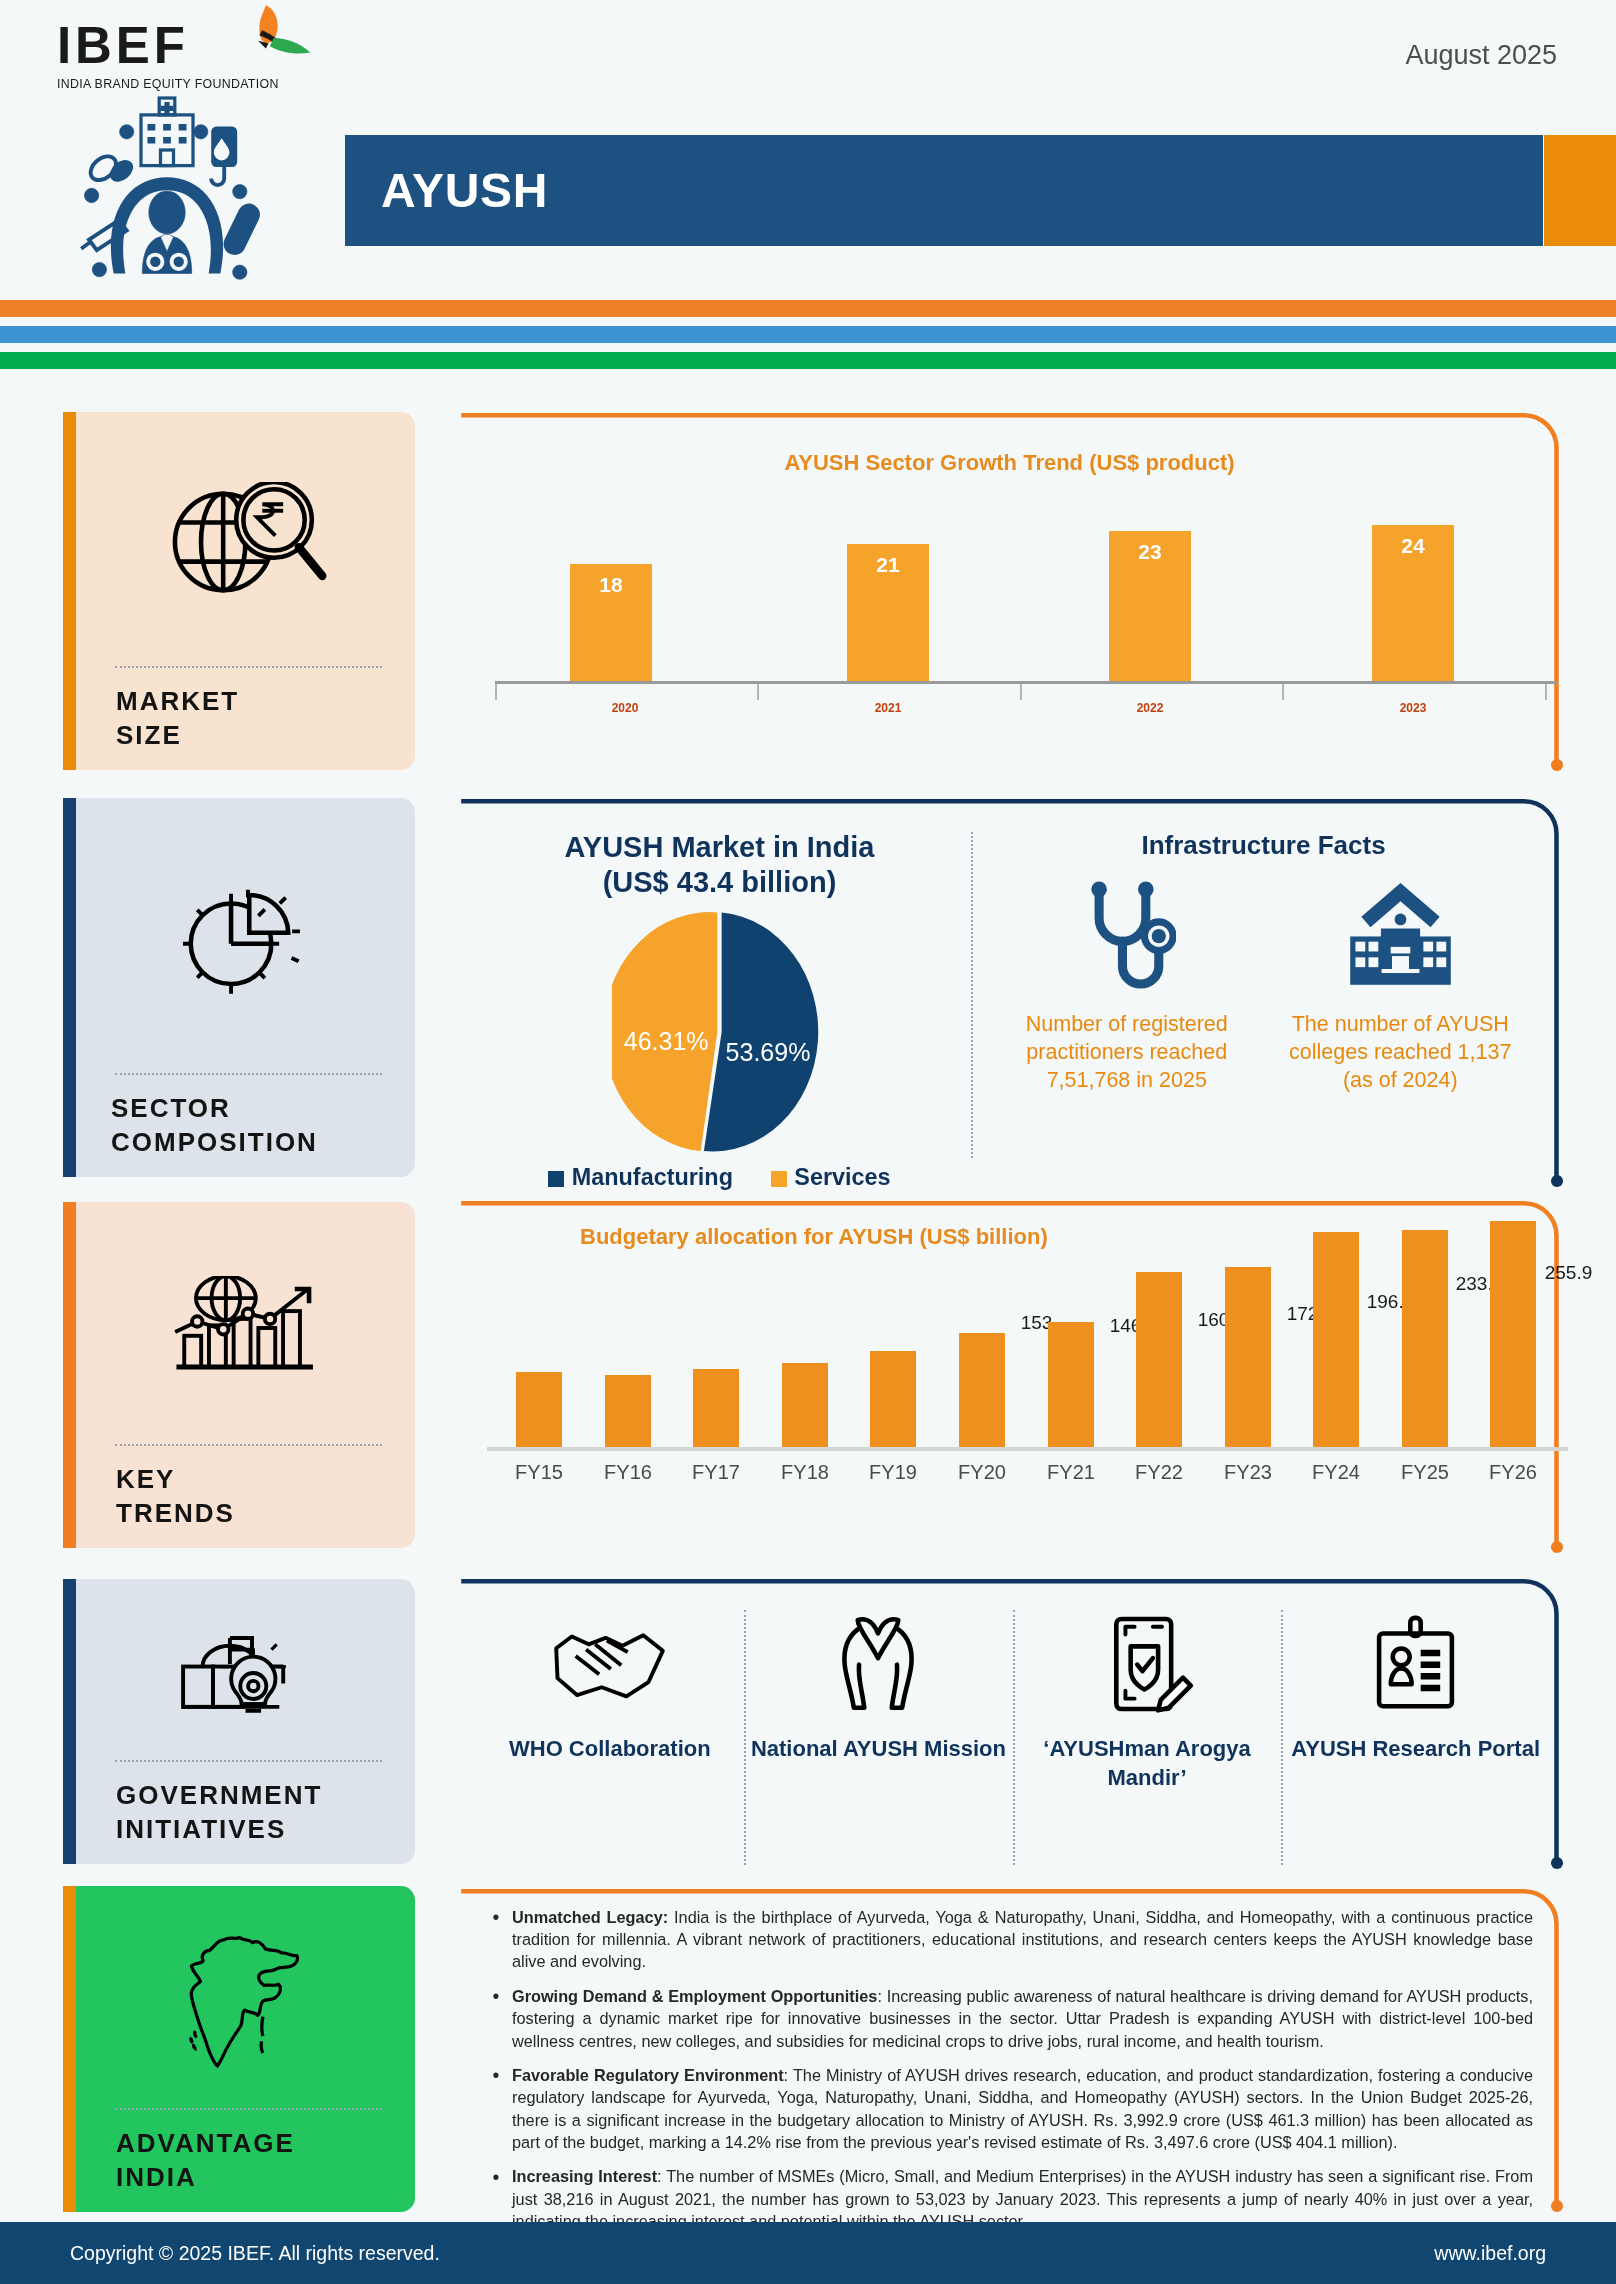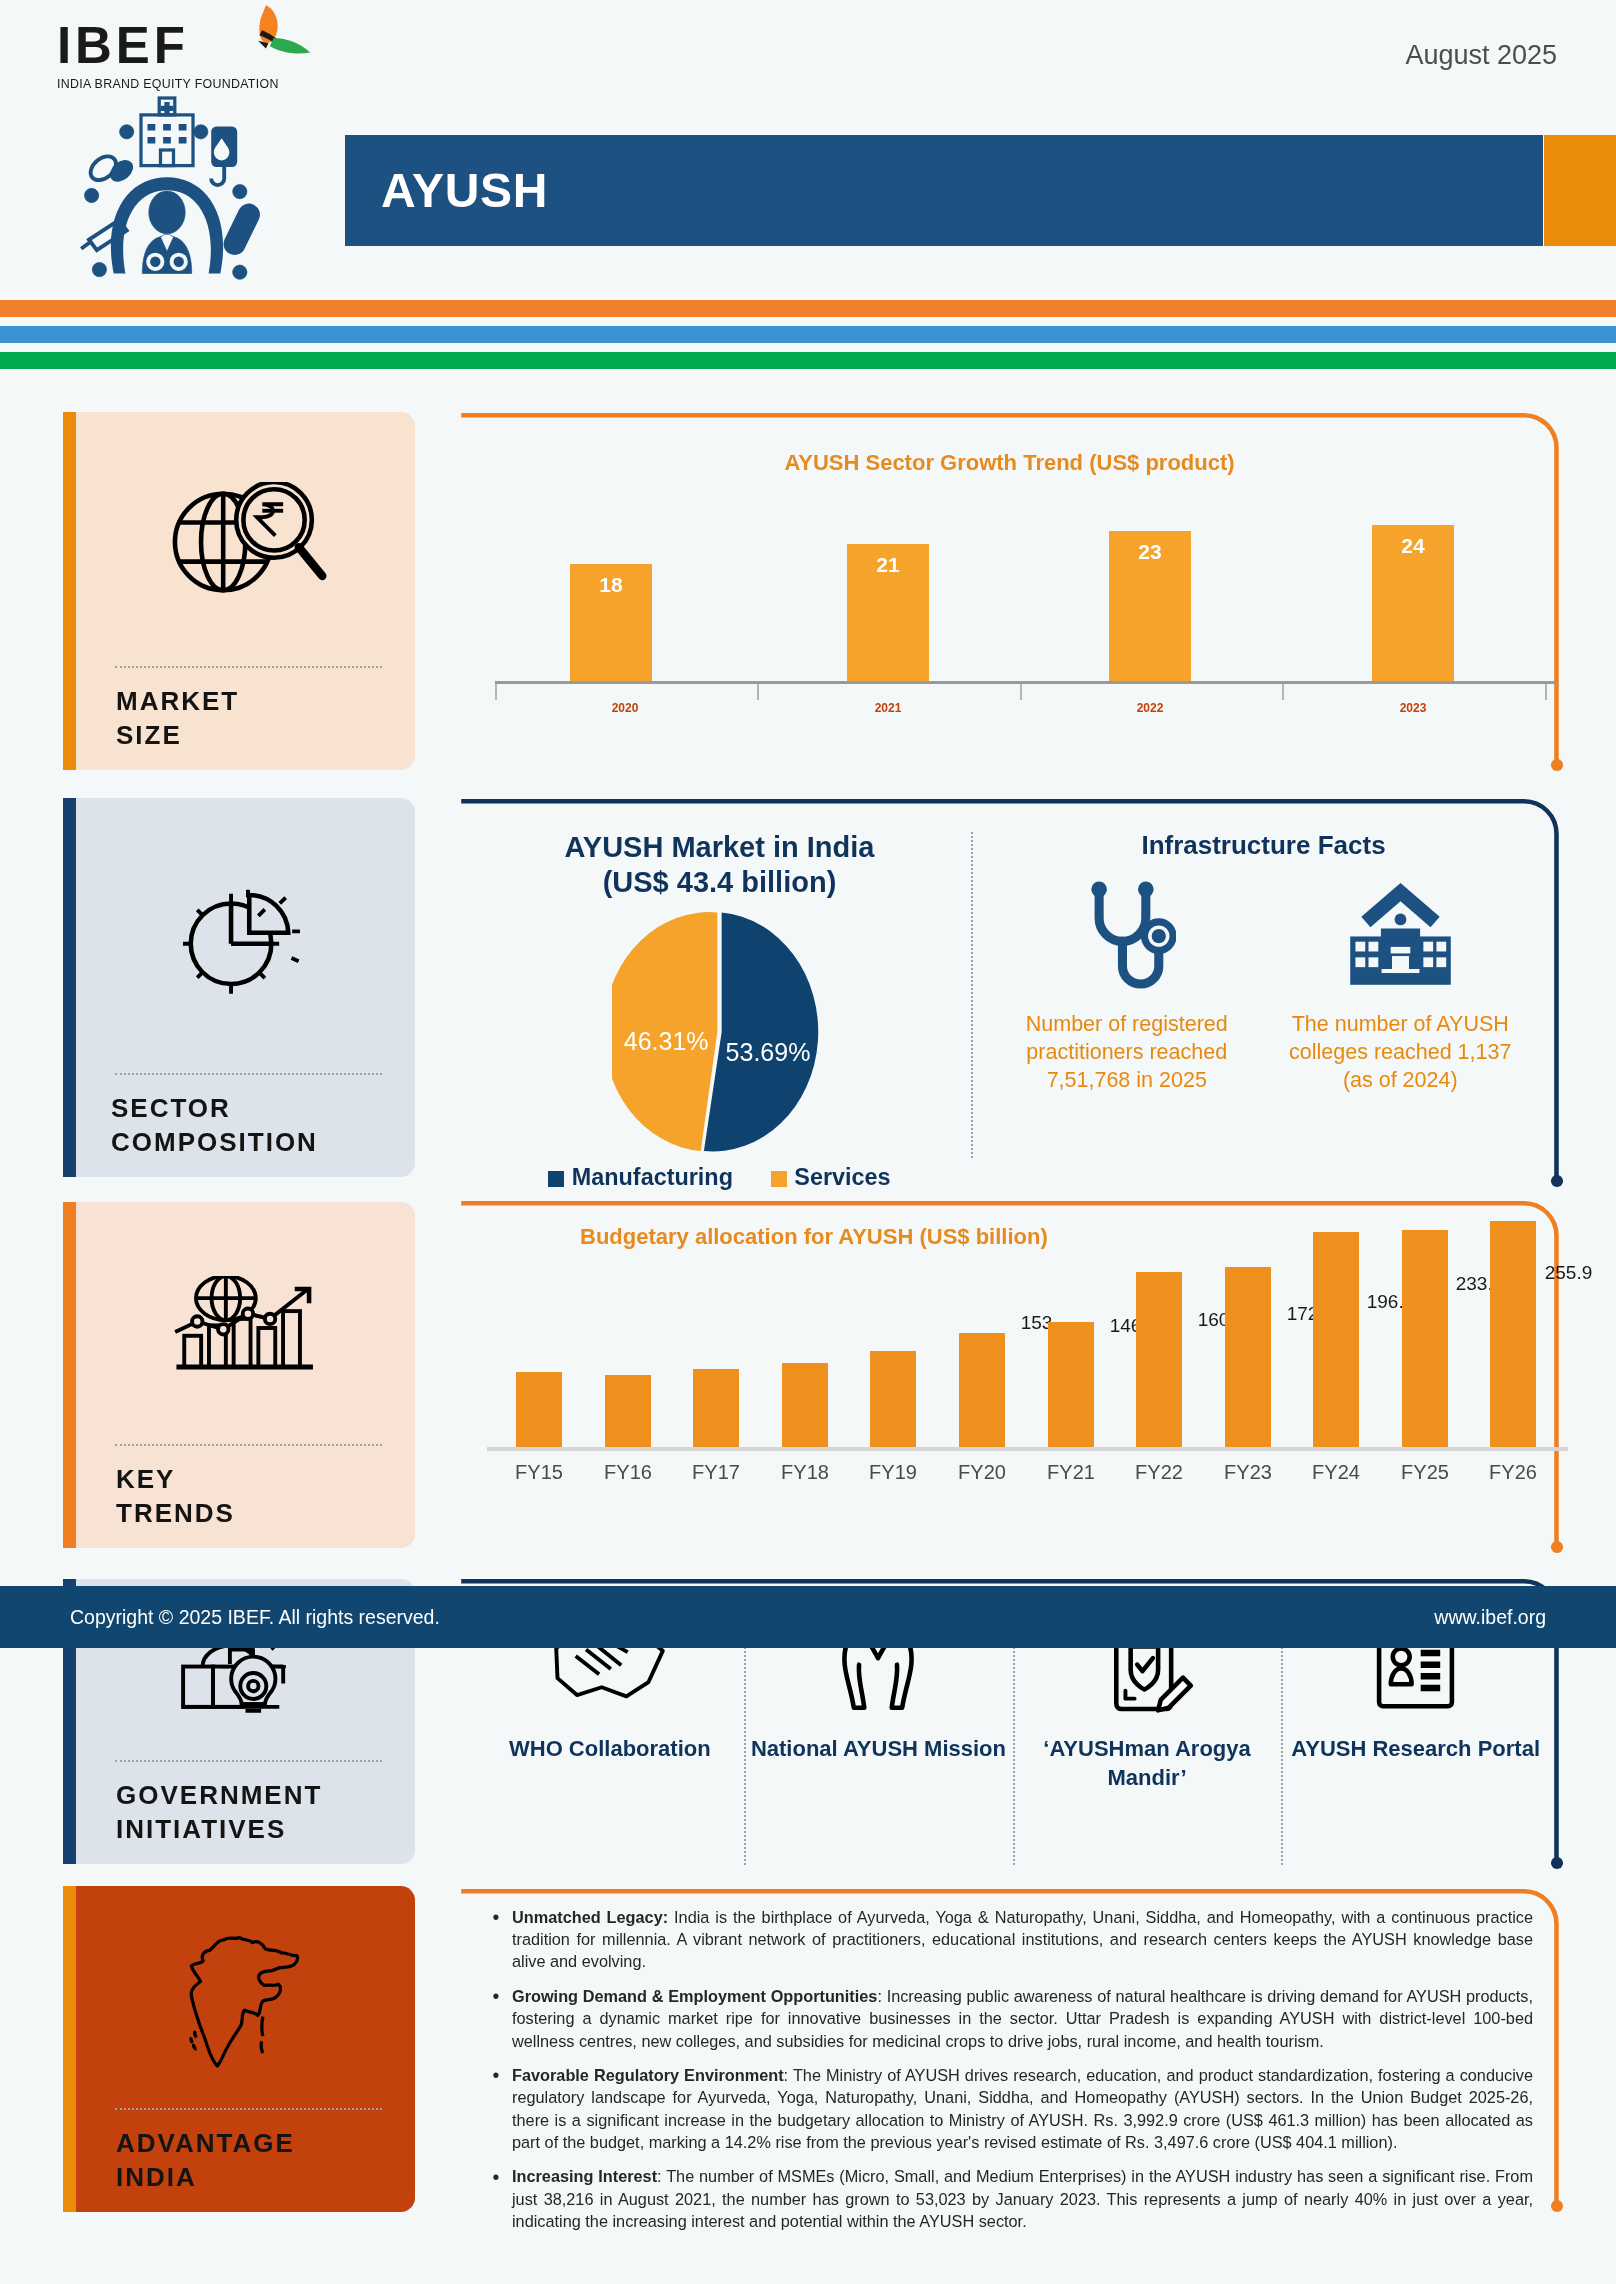--- a/index.html
+++ b/index.html
@@ -2,21 +2,21 @@
 <html style="font-size:10.4px"><head>
 <meta charset="utf-8">
 <style>
   * { box-sizing: border-box; margin: 0; padding: 0; }
   html, body {
     width: 1616px; height: 2284px;
     background: #f4f8f9;
     font-family: "Liberation Sans", sans-serif;
     overflow: hidden;
   }
-  .page { position: relative; width: 1616px; height: 1648px; background: #f4f8f9; }
+  .page { position: relative; width: 1616px; height: 2284px; background: #f4f8f9; }
 
   
   .logo-wrap { position: absolute; left: 57px; top: 15.6px; width: 274px; height: 98px; }
   .logo-text { font-size: 51px; font-weight: bold; letter-spacing: 3.9px; color: #1a1a1a; font-family: "Liberation Sans", sans-serif; }
   .logo-sub { font-size: 12.4px; letter-spacing: 0.3px; color: #1a1a1a; margin-top: 2.6px; font-family: "Liberation Sans", sans-serif; }
   .logo-bird { position: absolute; left: 171px; top: -11.7px; width: 98px; height: 72px; }
 
   .hero-icon { position: absolute; left: 63px; top: 85px; width: 208px; height: 195px; }
 
   .date-label {
@@ -50,21 +50,21 @@
   .side-card {
     position: absolute; left: 63px; width: 352px;
     border-radius: 0 14.3px 14.3px 0;
     display: flex; flex-direction: column;
   }
   .side-card .bar { position: absolute; left: 0; top: 0; width: 13px; height: 100%; }
   .side-card.peach { background: #f7e3cf; }
   .side-card.peach .bar { background: #ea8c09; }
   .side-card.peach2 { background: #f8e2d3; }
   .side-card.peach2 .bar { background: #f07f22; }
-  .side-card.peach3 { background: #c2410c; }
+  .side-card.peach3 { background: #22c55e; }
   .side-card.peach3 .bar { background: #ea8c09; }
   .side-card.grey { background: #dde3ea; }
   .side-card.grey .bar { background: #16416e; }
   .side-card .icon-area {
     flex: 1; display: flex; align-items: center; justify-content: center;
     padding-top: 10.4px; padding-left: 13px;
   }
   .side-card .divider {
     margin: 0 33px 0 52px; height: 0;
     border-top: 2.6px dotted #9aa2ab;

